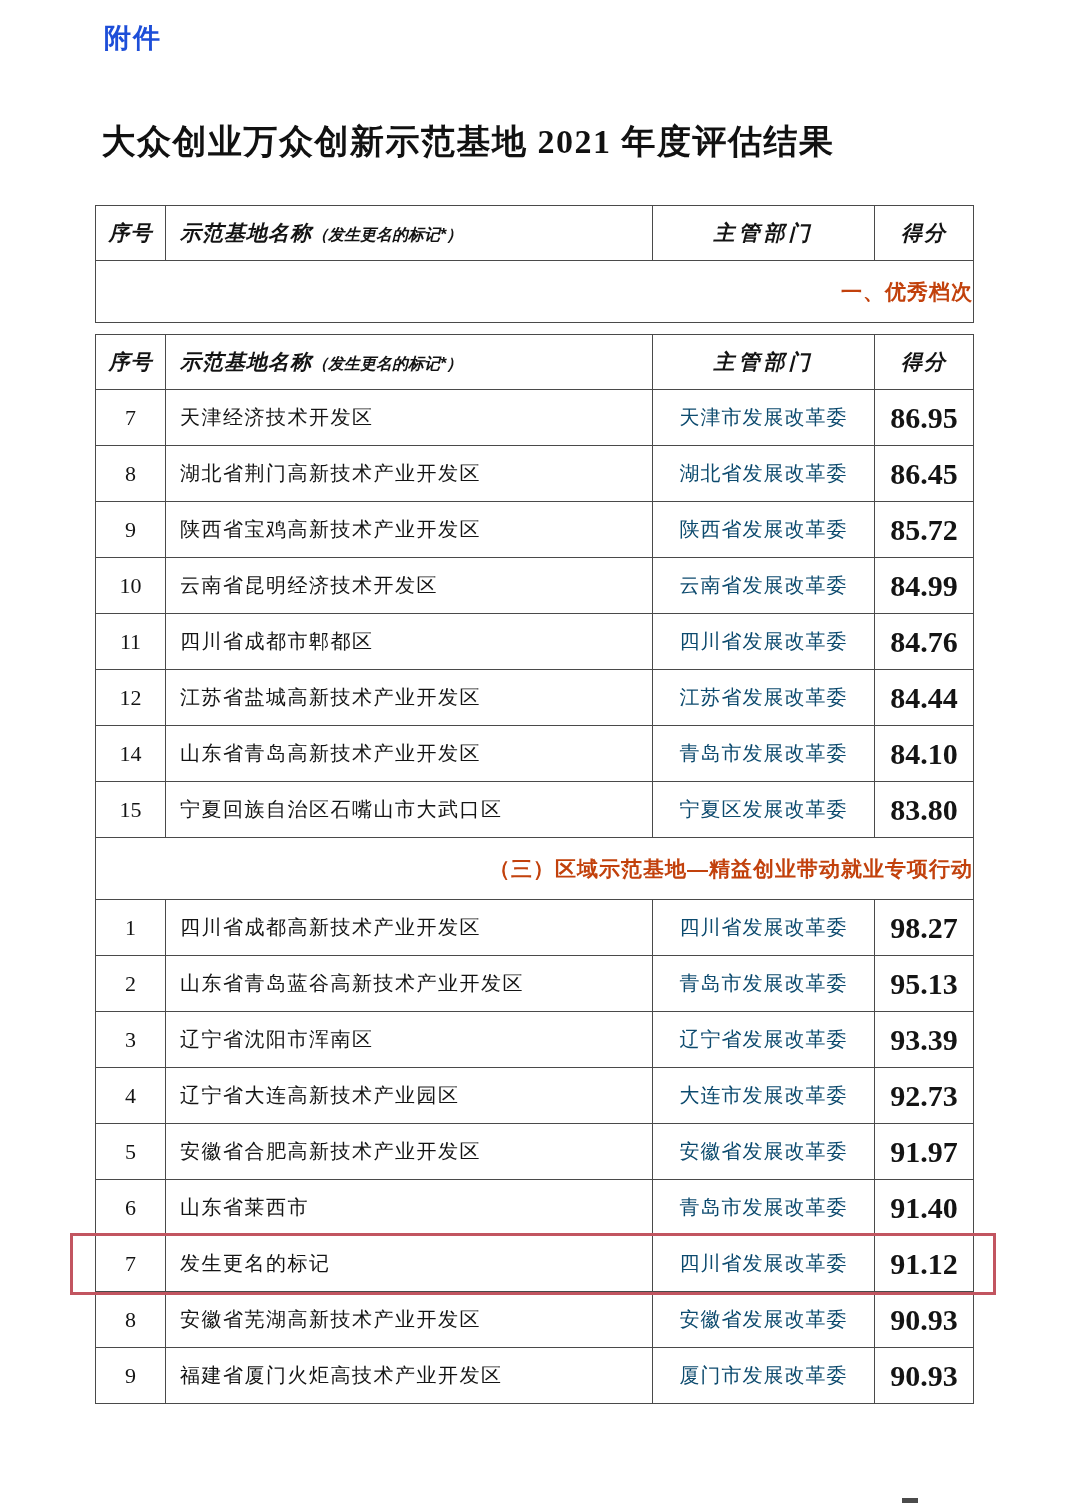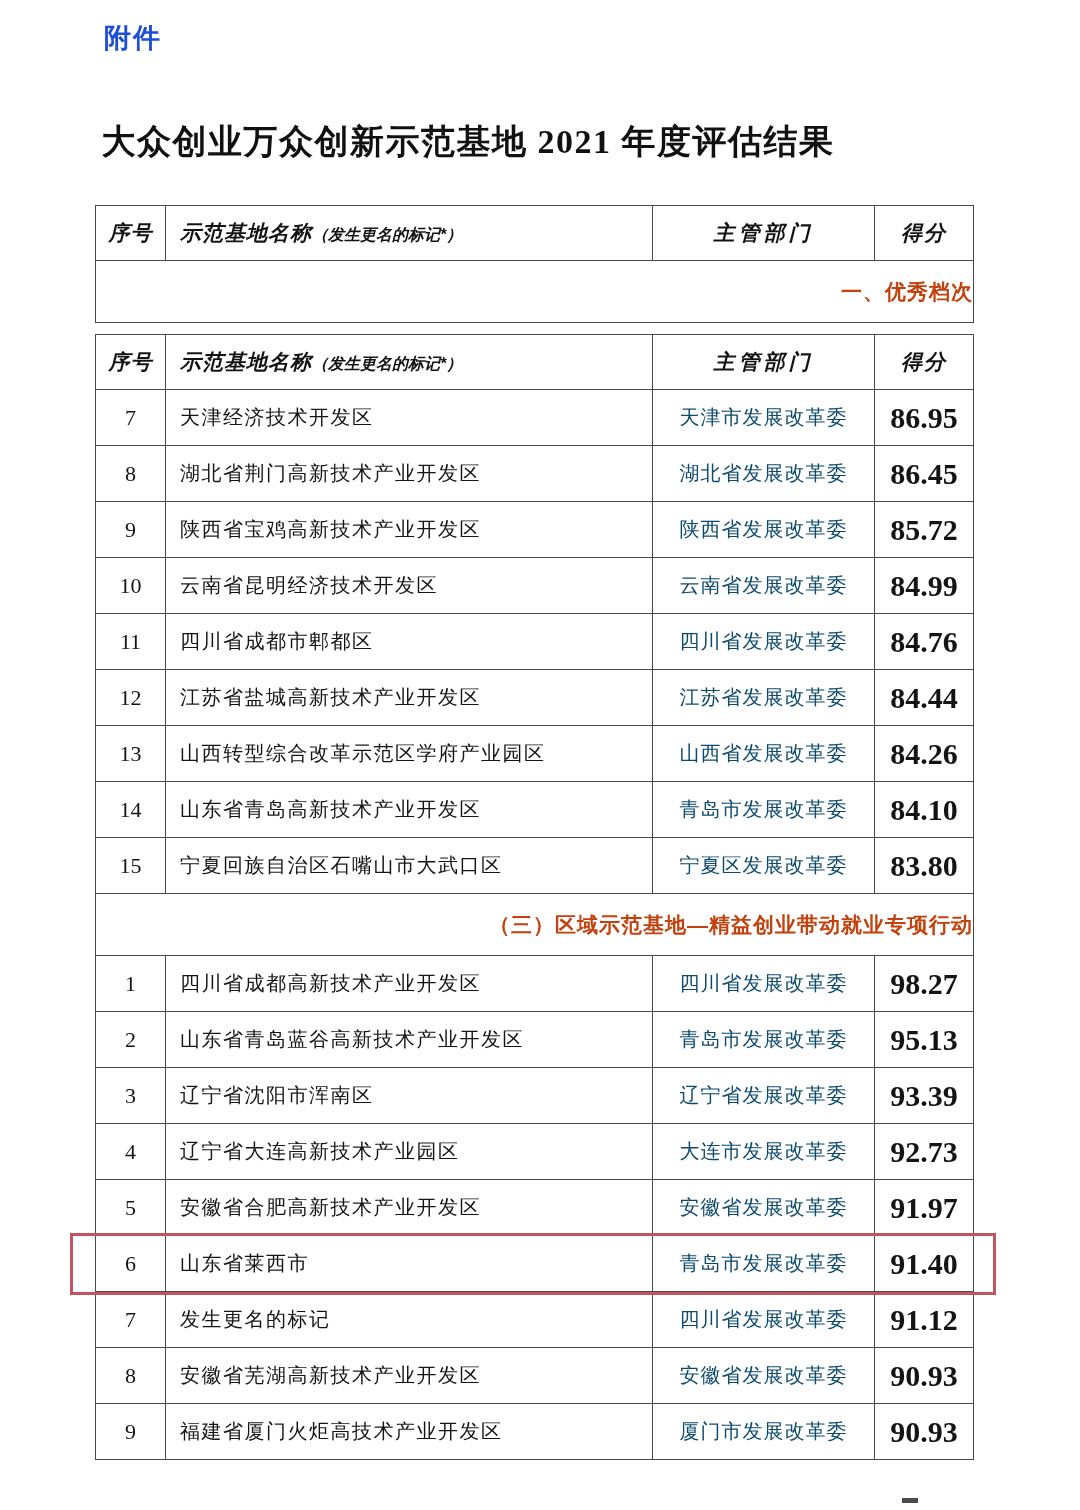--- a/index.html
+++ b/index.html
@@ -242,26 +242,20 @@
           <td class="cell-dept">四川省发展改革委</td>
           <td class="cell-score">84.76</td>
         </tr>
         <tr class="data-row">
           <td class="cell-idx">12</td>
           <td class="cell-name">江苏省盐城高新技术产业开发区</td>
           <td class="cell-dept">江苏省发展改革委</td>
           <td class="cell-score">84.44</td>
         </tr>
         <tr class="data-row">
-          <td class="cell-idx">13</td>
-          <td class="cell-name">山西转型综合改革示范区学府产业园区</td>
-          <td class="cell-dept">山西省发展改革委</td>
-          <td class="cell-score">84.26</td>
-        </tr>
-        <tr class="data-row">
           <td class="cell-idx">14</td>
           <td class="cell-name">山东省青岛高新技术产业开发区</td>
           <td class="cell-dept">青岛市发展改革委</td>
           <td class="cell-score">84.10</td>
         </tr>
         <tr class="data-row">
           <td class="cell-idx">15</td>
           <td class="cell-name">宁夏回族自治区石嘴山市大武口区</td>
           <td class="cell-dept">宁夏区发展改革委</td>
           <td class="cell-score">83.80</td>

